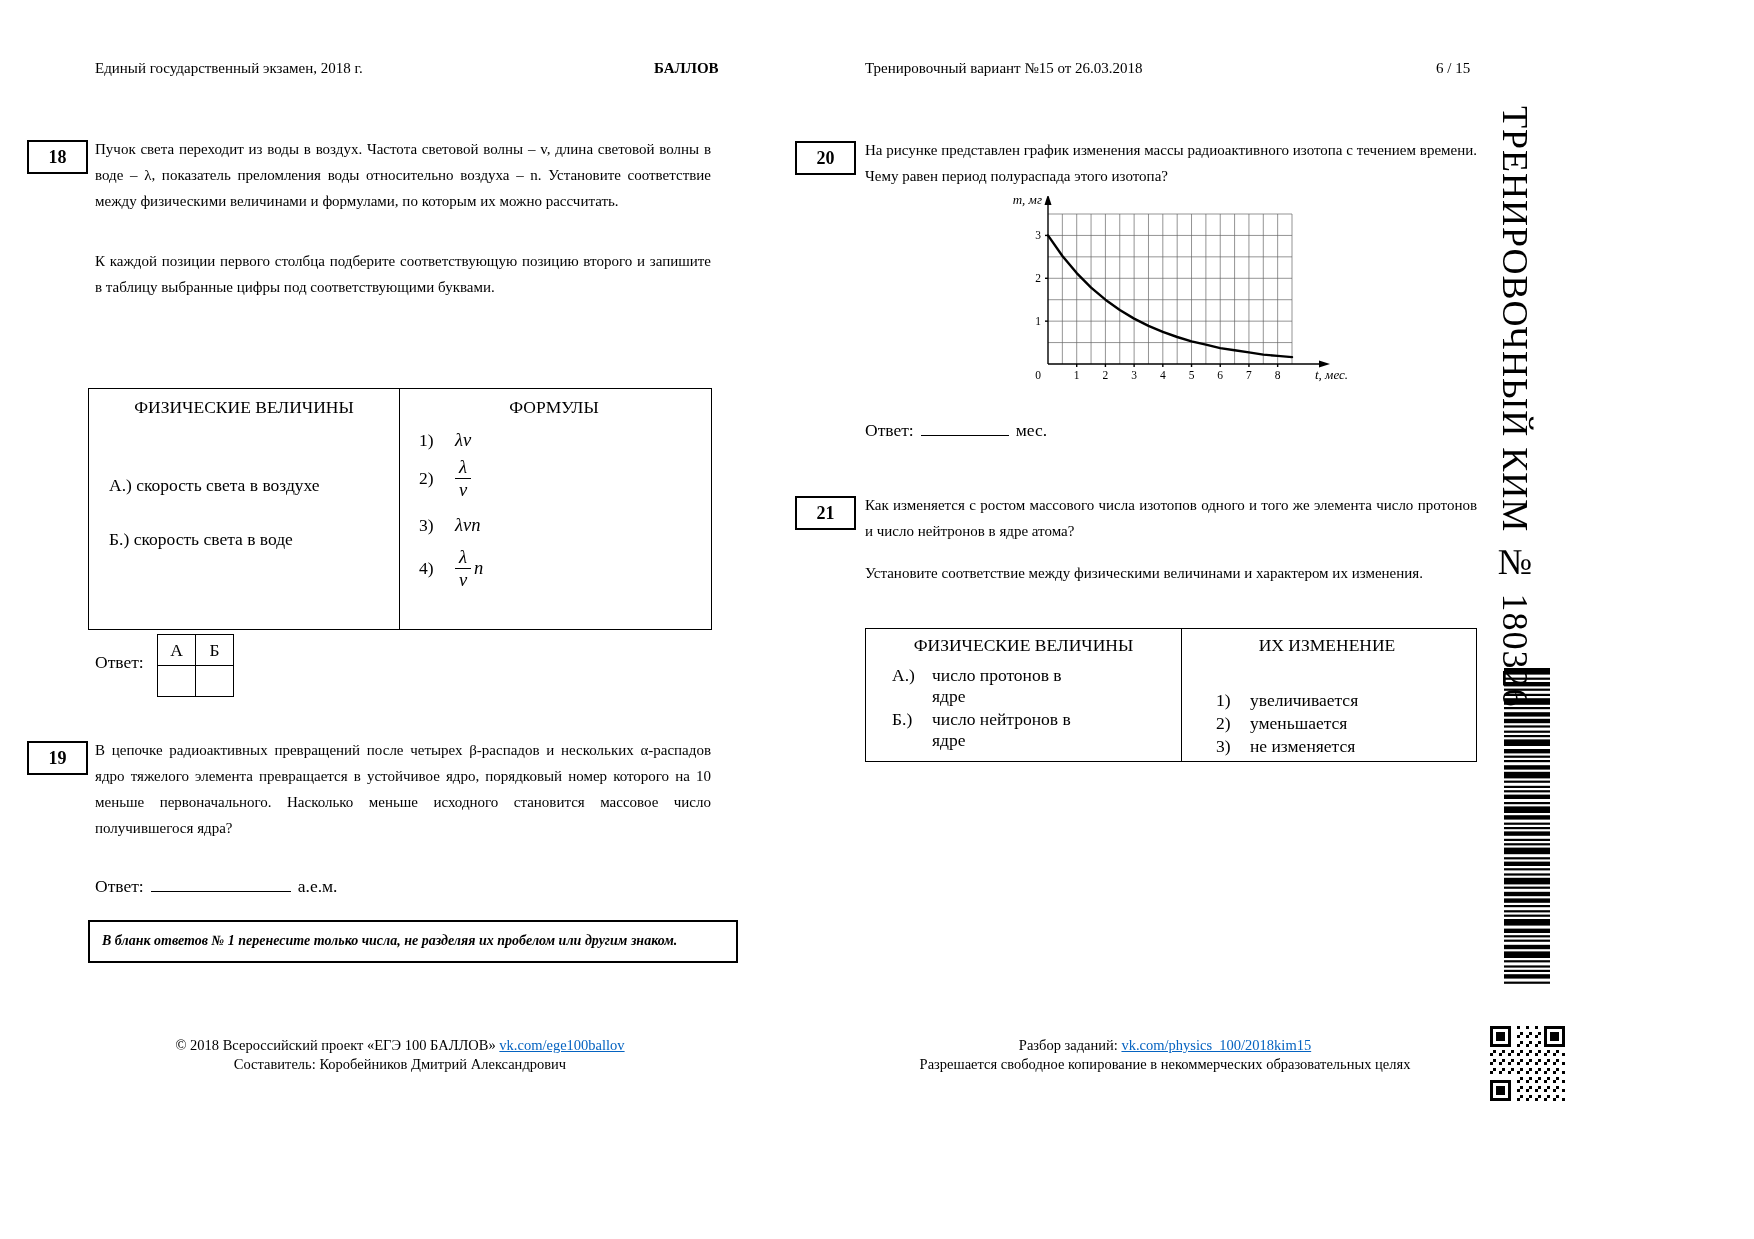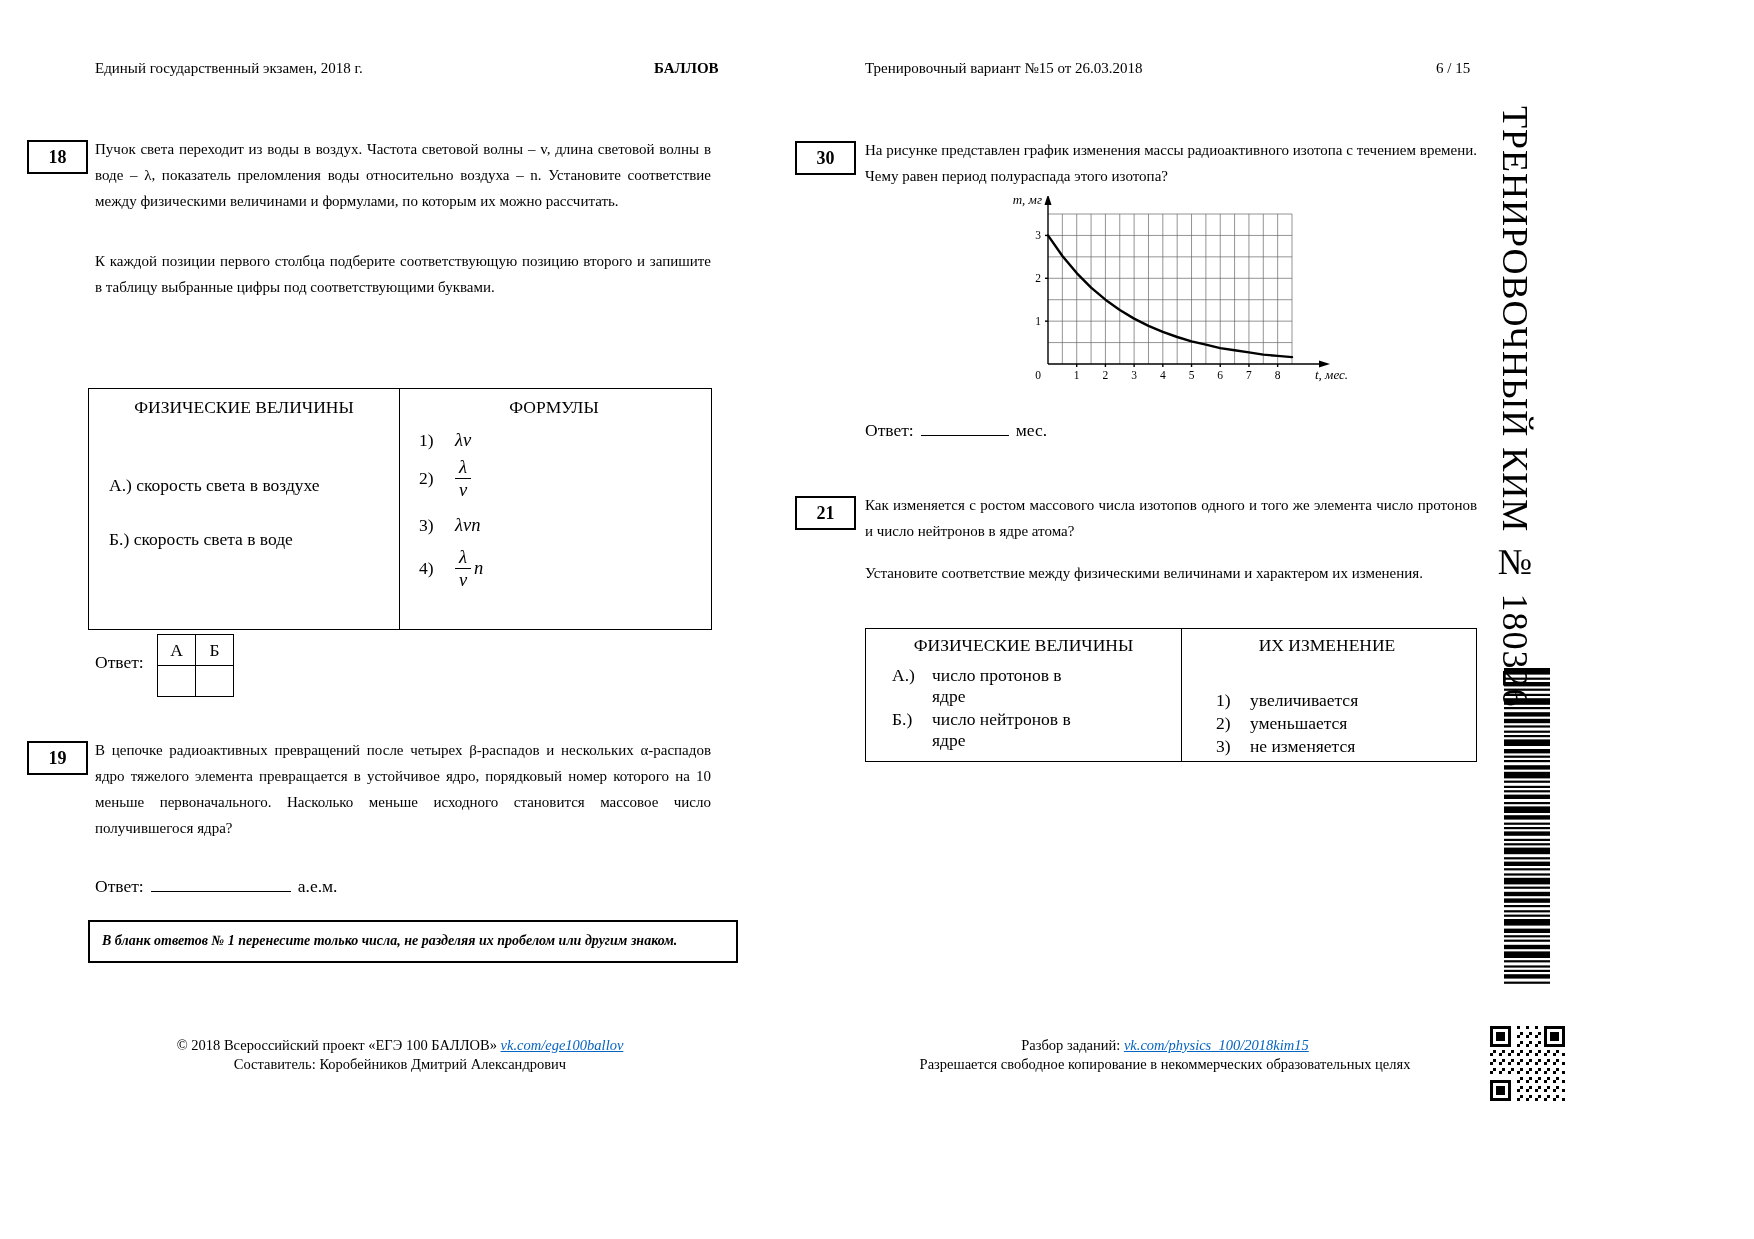--- a/index.html
+++ b/index.html
@@ -24,21 +24,21 @@
   .fnum{border-bottom:1.5px solid #000;padding:0 4px 1px;}
   .fden{padding-top:1px;}
   .f-suffix{margin-left:3px;}
   .ans-label{position:absolute;font-size:17.5px;}
   table.ans-grid{position:absolute;border-collapse:collapse;}
   table.ans-grid td{border:1.5px solid #000;width:37px;height:30px;text-align:center;font-size:17.5px;padding:0;}
   .ans-line{position:absolute;font-size:17.5px;}
   .blank{display:inline-block;border-bottom:1.5px solid #000;height:15px;vertical-align:baseline;margin:0 7px;}
   .notice{position:absolute;border:2px solid #000;font-weight:bold;font-style:italic;font-size:14px;line-height:27px;padding:5px 12px 7px;text-align:justify;background:#fff;}
   .footer{position:absolute;font-size:14.5px;line-height:19px;text-align:center;}
-  a.link{color:#0563c1;text-decoration:underline;cursor:pointer;font-style:italic;}
+  a.link{color:#0563c1;text-decoration:underline;cursor:pointer;}
   .kim{position:absolute;writing-mode:vertical-rl;font-size:36px;white-space:nowrap;letter-spacing:1px;}
   .q21-quant{position:absolute;display:flex;font-size:17.5px;line-height:21px;}
   .q21-letter{width:40px;flex:none;}
   .q21-qtext{width:150px;}
   .q21-opts{position:absolute;font-size:17.5px;line-height:23px;}
   .q21-opt{display:flex;}
   .q21-onum{width:34px;flex:none;}
   svg text{font-family:"Liberation Serif",serif;fill:#000;}
   .grid-line{stroke:#666;stroke-width:0.7;}
   .axis{stroke:#000;stroke-width:1.4;}
@@ -113,21 +113,21 @@
     <span>19</span>
   </div>
   <div class="para" style="left:95px;top:737px;width:616px">В цепочке радиоактивных превращений после четырех β-распадов и нескольких α-распадов ядро тяжелого элемента превращается в устойчивое ядро, порядковый номер которого на 10 меньше первоначального. Насколько меньше исходного становится массовое число получившегося ядра?</div>
   <div class="ans-line" style="left:95px;top:876px">
     <span>Ответ:</span><span class="blank" style="width:140px"></span><span>а.е.м.</span>
   </div>
 
   <div class="notice" style="left:88px;top:920px;width:622px">В бланк ответов № 1 перенесите только числа, не разделяя их пробелом или другим знаком.</div>
 
   <div class="numbox" style="left:795px;top:141px">
-    <span>30</span>
+    <span>20</span>
   </div>
   <div class="para" style="left:865px;top:137px;width:612px">На рисунке представлен график изменения массы радиоактивного изотопа с течением времени. Чему равен период полураспада этого изотопа?</div>
   <svg class="abs" style="left:990px;top:196px" width="360" height="205">
       <line class="grid-line" x1="72.3529411764706" y1="168" x2="72.3529411764706" y2="18"></line>
       <line class="grid-line" x1="86.70588235294117" y1="168" x2="86.70588235294117" y2="18"></line>
       <line class="grid-line" x1="101.05882352941177" y1="168" x2="101.05882352941177" y2="18"></line>
       <line class="grid-line" x1="115.41176470588235" y1="168" x2="115.41176470588235" y2="18"></line>
       <line class="grid-line" x1="129.76470588235293" y1="168" x2="129.76470588235293" y2="18"></line>
       <line class="grid-line" x1="144.11764705882354" y1="168" x2="144.11764705882354" y2="18"></line>
       <line class="grid-line" x1="158.47058823529412" y1="168" x2="158.47058823529412" y2="18"></line>

